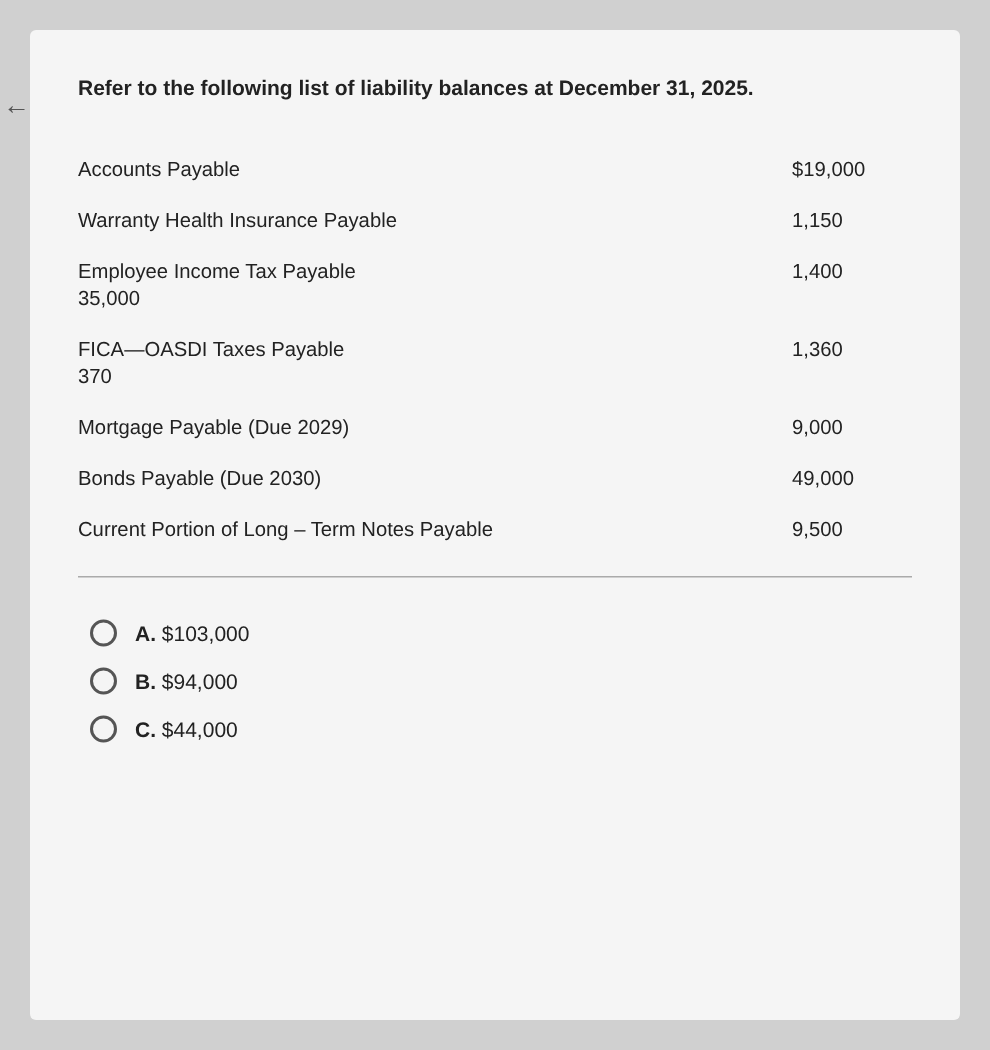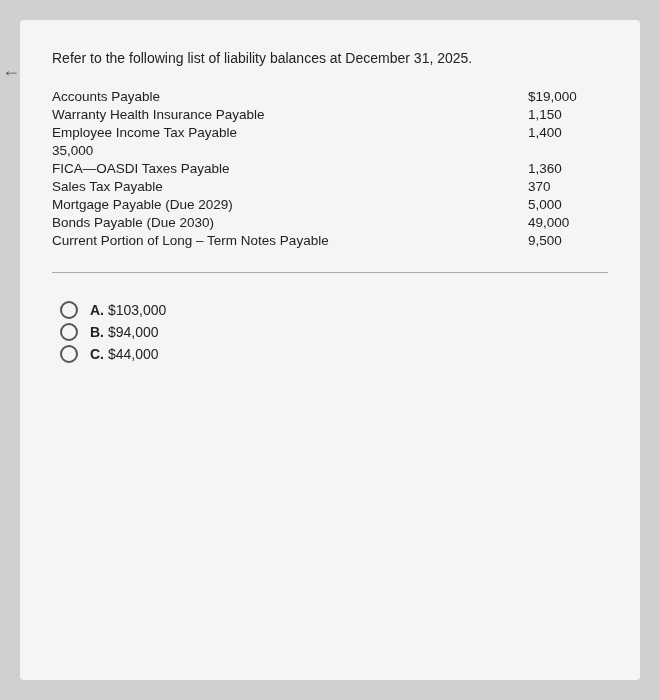--- a/index.html
+++ b/index.html
@@ -34,57 +34,59 @@
       font-size: 18px;
       color: #555;
       cursor: pointer;
     }
 
     .question-text {
       font-size: 14px;
       color: #222;
       margin-bottom: 20px;
       line-height: 1.5;
+      font-weight: bold;
     }
 
     .liability-table {
       width: 100%;
       margin-bottom: 24px;
     }
 
     .liability-row {
       display: flex;
       justify-content: space-between;
       align-items: baseline;
       margin-bottom: 3px;
     }
 
     .liability-label {
       font-size: 13.5px;
       color: #222;
       flex: 1;
+      margin-top: 16px;
     }
 
     .liability-amount {
       font-size: 13.5px;
       color: #222;
       text-align: left;
       min-width: 80px;
     }
 
     .divider {
       border: none;
       border-top: 1px solid #aaa;
       margin: 20px 0 28px 0;
     }
 
     .answer-options {
       display: flex;
       flex-direction: column;
-      gap: 4px;
+      gap: 14px;
       padding-left: 8px;
     }
 
     .answer-option {
       display: flex;
       align-items: center;
       gap: 12px;
       cursor: pointer;
     }
 
@@ -128,26 +130,25 @@
         <span class="liability-amount">1,400</span>
       </div>
       <div class="liability-row">
         <span class="liability-amount">35,000</span>
       </div>
       <div class="liability-row">
         <span class="liability-label">FICA—OASDI Taxes Payable</span>
         <span class="liability-amount">1,360</span>
       </div>
       <div class="liability-row">
-        <span class="liability-label">Sales Tax Payable</span>
         <span class="liability-amount">370</span>
       </div>
       <div class="liability-row">
         <span class="liability-label">Mortgage Payable (Due 2029)</span>
-        <span class="liability-amount">5,000</span>
+        <span class="liability-amount">9,000</span>
       </div>
       <div class="liability-row">
         <span class="liability-label">Bonds Payable (Due 2030)</span>
         <span class="liability-amount">49,000</span>
       </div>
       <div class="liability-row">
         <span class="liability-label">Current Portion of Long – Term Notes Payable</span>
         <span class="liability-amount">9,500</span>
       </div>
     </div>

